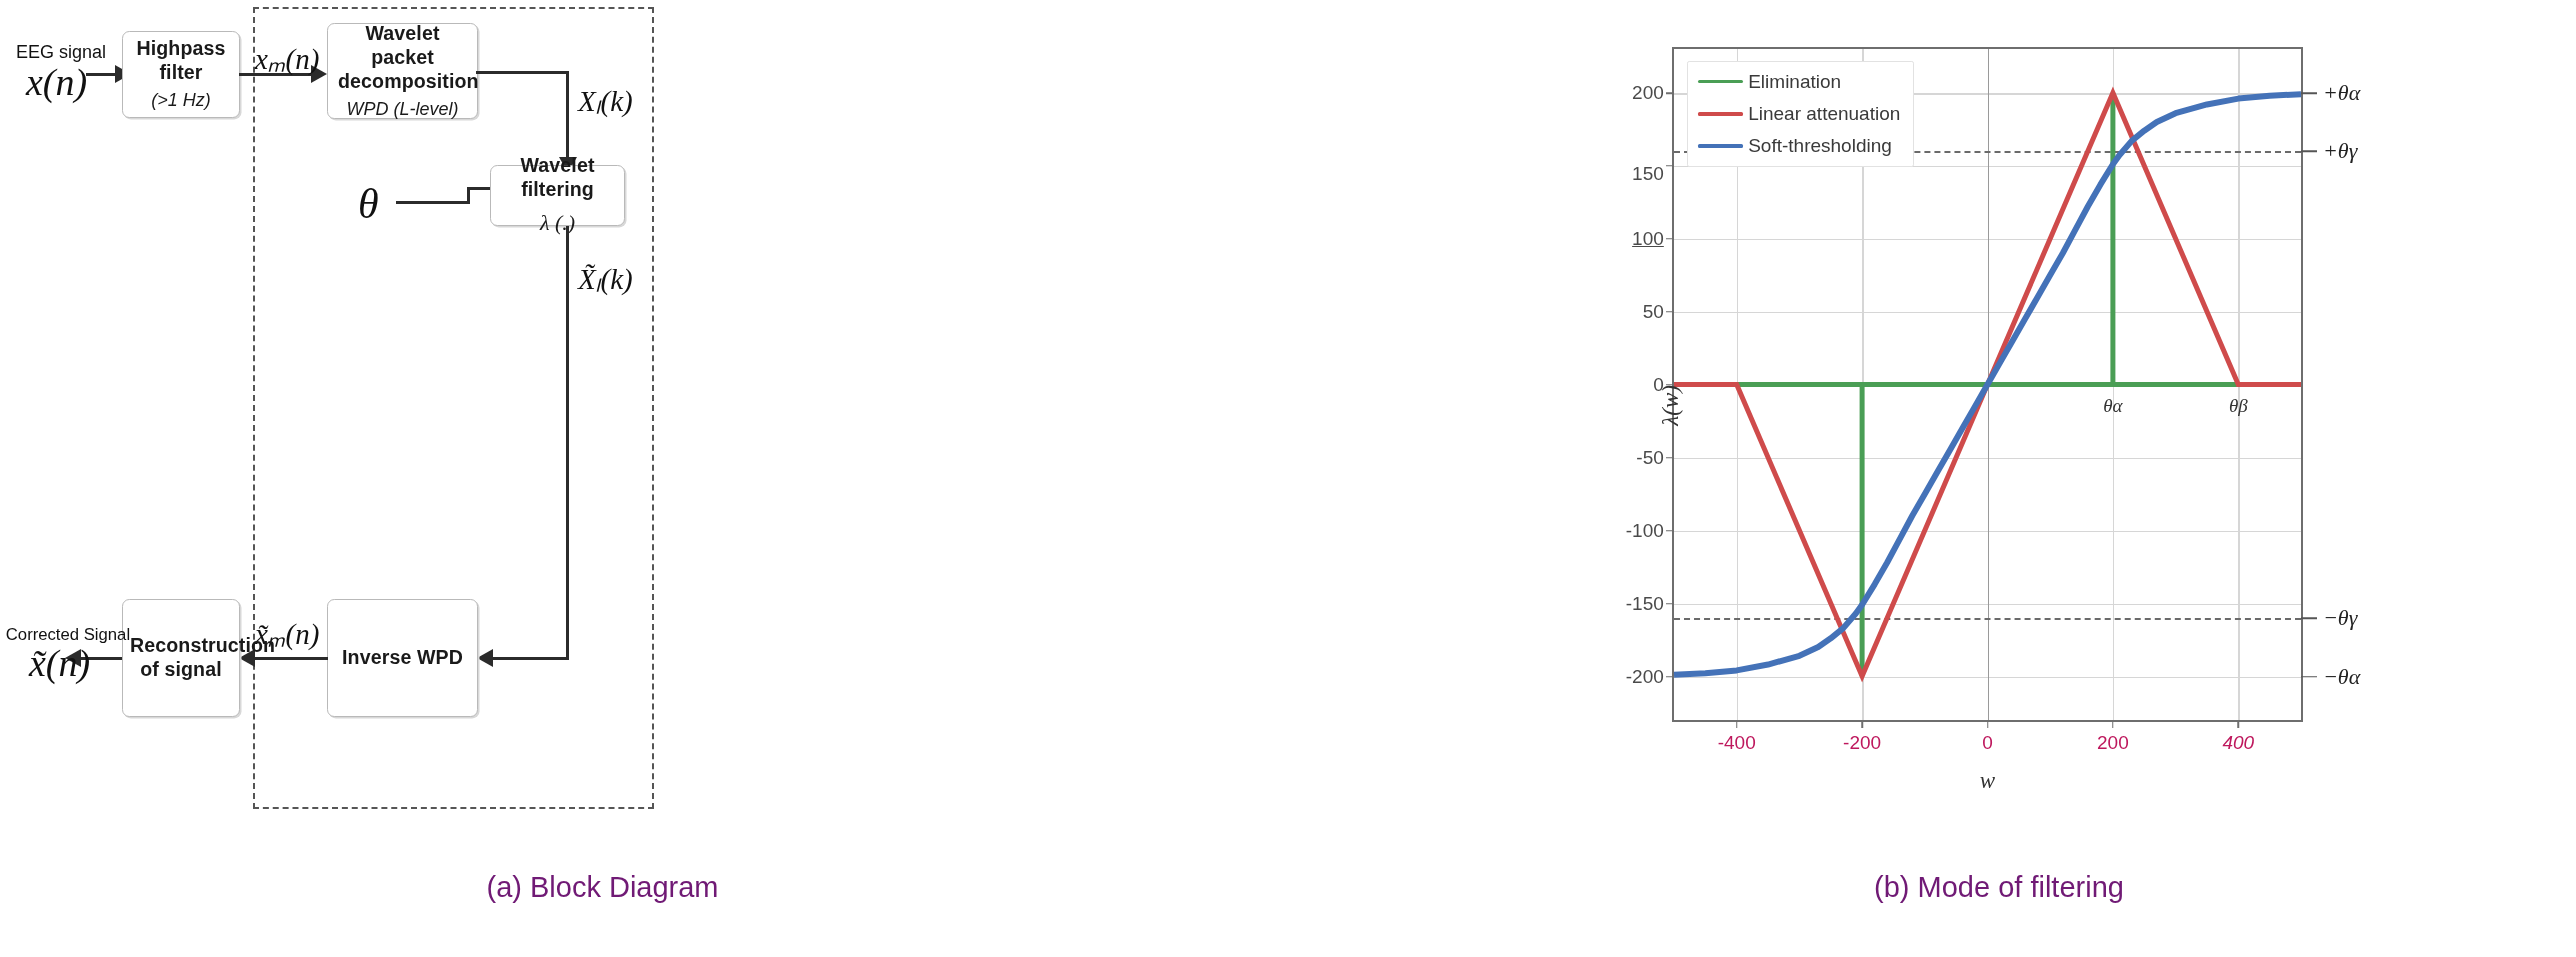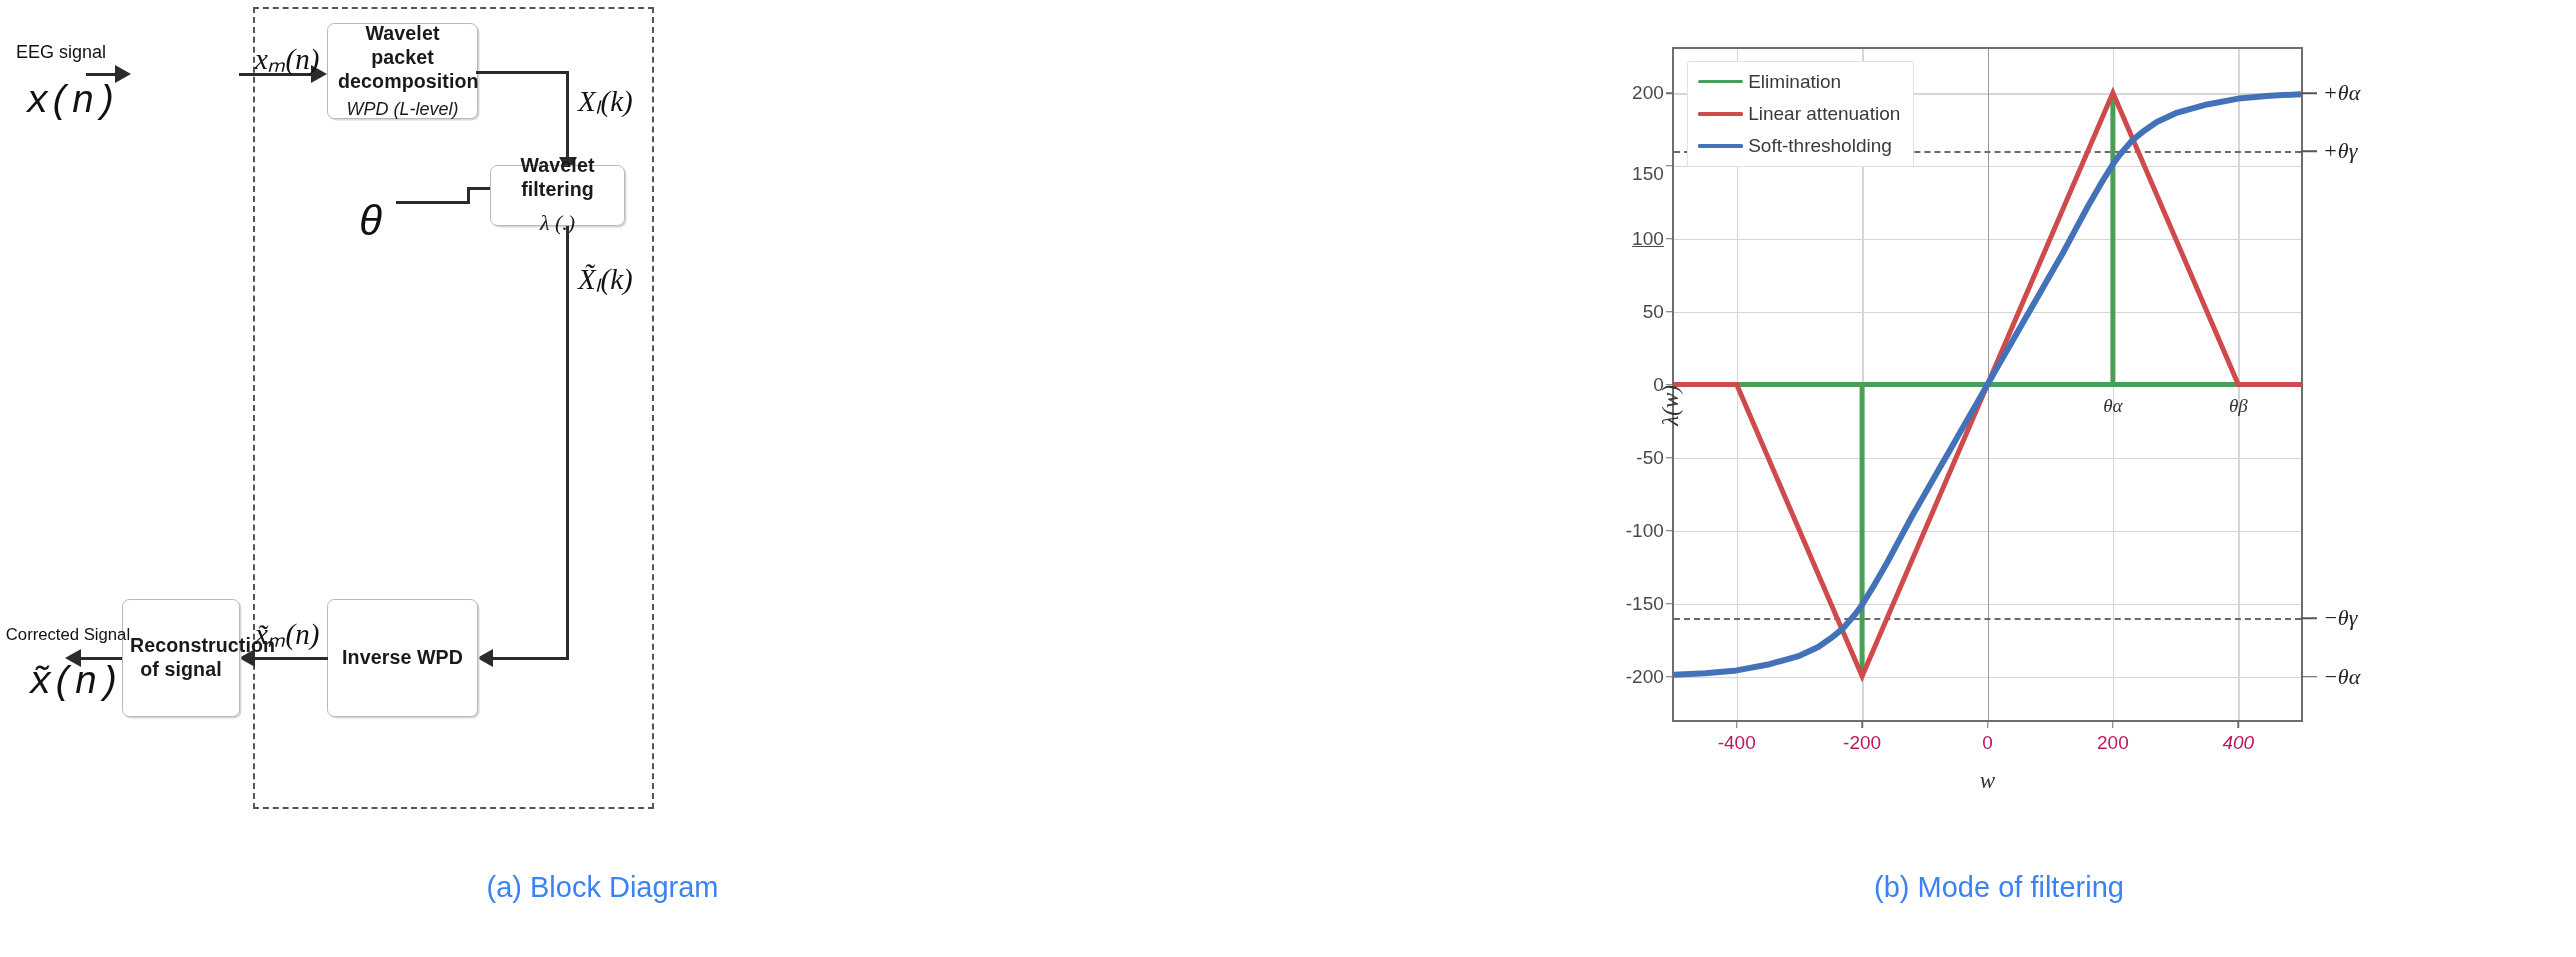--- a/index.html
+++ b/index.html
@@ -36,24 +36,24 @@
   .hline{height:2.9px;}
   .vline{width:2.9px;}
   .ahead{position:absolute;width:0;height:0;}
   .ahead.right{border-top:9.4px solid transparent;border-bottom:9.4px solid transparent;border-left:16px solid #2b2b2b;}
   .ahead.left {border-top:9.4px solid transparent;border-bottom:9.4px solid transparent;border-right:16px solid #2b2b2b;}
   .ahead.down {border-left:9.4px solid transparent;border-right:9.4px solid transparent;border-top:16px solid #2b2b2b;}
 
   .lbl{position:absolute;color:#111;white-space:nowrap;}
   .lbl.plain{font-size:18px;}
   .lbl.math{font-family:"Liberation Serif",serif;font-style:italic;font-size:29px;}
-  .lbl.mathbig{font-family:Liberation Mono, monospace;font-style:italic;font-size:38px;margin-top:20px;}
+  .lbl.mathbig{font-family:Liberation Serif, serif;font-style:italic;font-size:38px;}
 
   .caption{
-    position:absolute;text-align:center;font-size:29px;color:#3b82f6;
+    position:absolute;text-align:center;font-size:29px;color:#701a75;
     font-family:"Liberation Sans",sans-serif;white-space:nowrap;
   }
 
   
   #plotwrap{position:absolute;left:174px;top:40px;width:791px;height:733px;}
   #axes{position:absolute;left:76px;top:7.3px;width:631px;height:675px;
         box-sizing:border-box;border:2.2px solid #6e6e6e;background:#fff;}
   .gridv,.gridh{position:absolute;background:#d6d6d6;}
   .gridv{width:1.5px;top:0;bottom:0;}
   .gridh{height:1.5px;left:0;right:0;}
@@ -96,20 +96,24 @@
     <div class="lbl plain" style="left:16px;top:42px;">
       <span>EEG signal</span>
     </div>
     <div class="lbl mathbig" style="left:26px;top:60px;">
       <span>x(n)</span>
     </div>
 
     <div class="hline" style="left:86px;top:73px;width:30.5px;"></div>
     <div class="ahead right" style="left:115px;top:65px;"></div>
 
+    <div class="blk" style="left:122px;top:30.5px;width:118px;height:87px;">
+      <div class="l1">Highpass filter</div>
+      <div class="l2">(&gt;1 Hz)</div>
+    </div>
 
     <div class="hline" style="left:239px;top:73px;width:73px;"></div>
     <div class="ahead right" style="left:311px;top:65px;"></div>
     <div class="lbl math" style="left:255px;top:38px;">
       <span>xₘ(n)</span>
     </div>
 
     <div class="blk" style="left:327px;top:23px;width:151px;height:96px;">
       <div class="l1" style="max-width:129px;">Wavelet packet decomposition</div>
       <div class="l2">WPD (L-level)</div>

